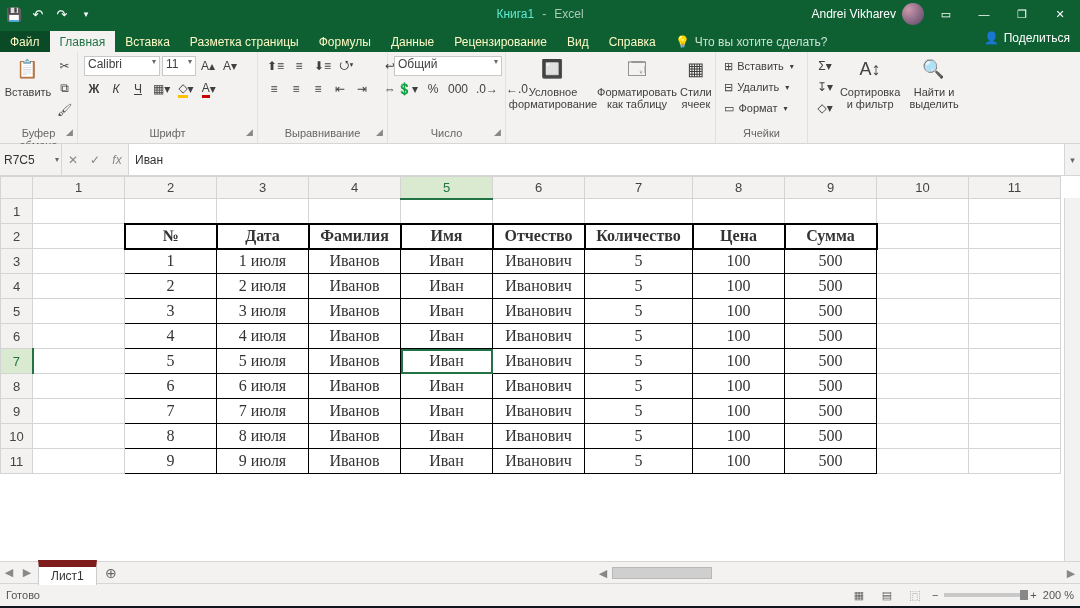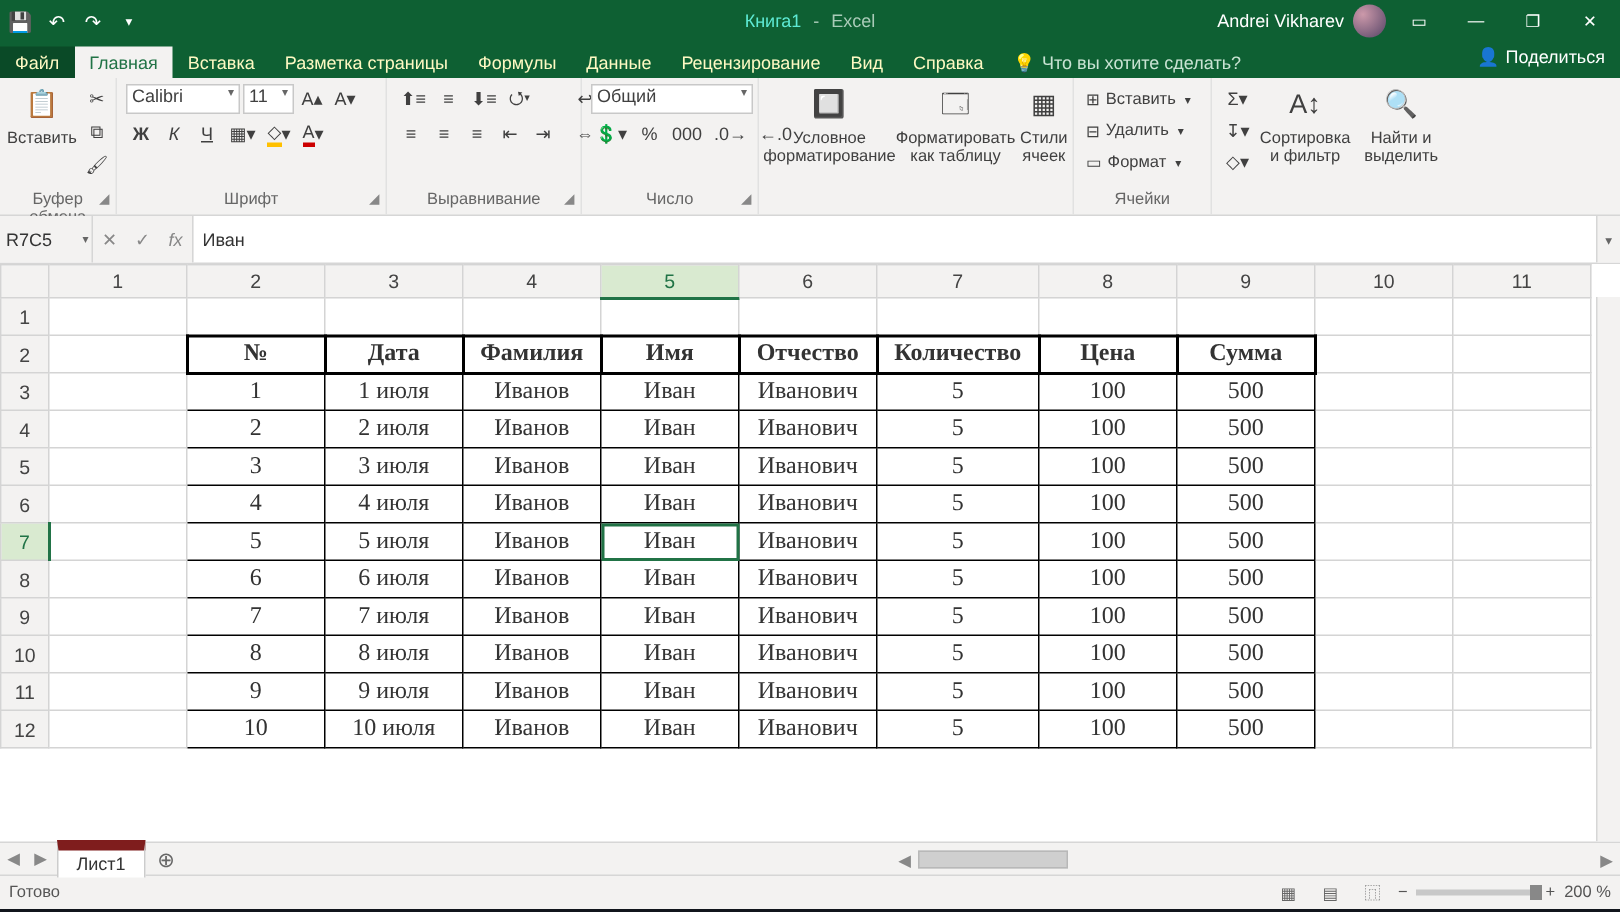--- a/index.html
+++ b/index.html
@@ -443,34 +443,20 @@
             <td class="cell data">100</td>
             <td class="cell data">500</td>
             <td class="cell"></td>
             <td class="cell"></td>
           </tr>
           <tr>
             <th class="rowhead">11</th>
             <td class="cell"></td>
             <td class="cell data">9</td>
             <td class="cell data">9 июля</td>
-            <td class="cell data">Иванов</td>
-            <td class="cell data">Иван</td>
-            <td class="cell data">Иванович</td>
-            <td class="cell data">5</td>
-            <td class="cell data">100</td>
-            <td class="cell data">500</td>
-            <td class="cell"></td>
-            <td class="cell"></td>
-          </tr>
-          <tr>
-            <th class="rowhead">12</th>
-            <td class="cell"></td>
-            <td class="cell data">10</td>
-            <td class="cell data">10 июля</td>
             <td class="cell data">Иванов</td>
             <td class="cell data">Иван</td>
             <td class="cell data">Иванович</td>
             <td class="cell data">5</td>
             <td class="cell data">100</td>
             <td class="cell data">500</td>
             <td class="cell"></td>
             <td class="cell"></td>
           </tr>
         </tbody>

